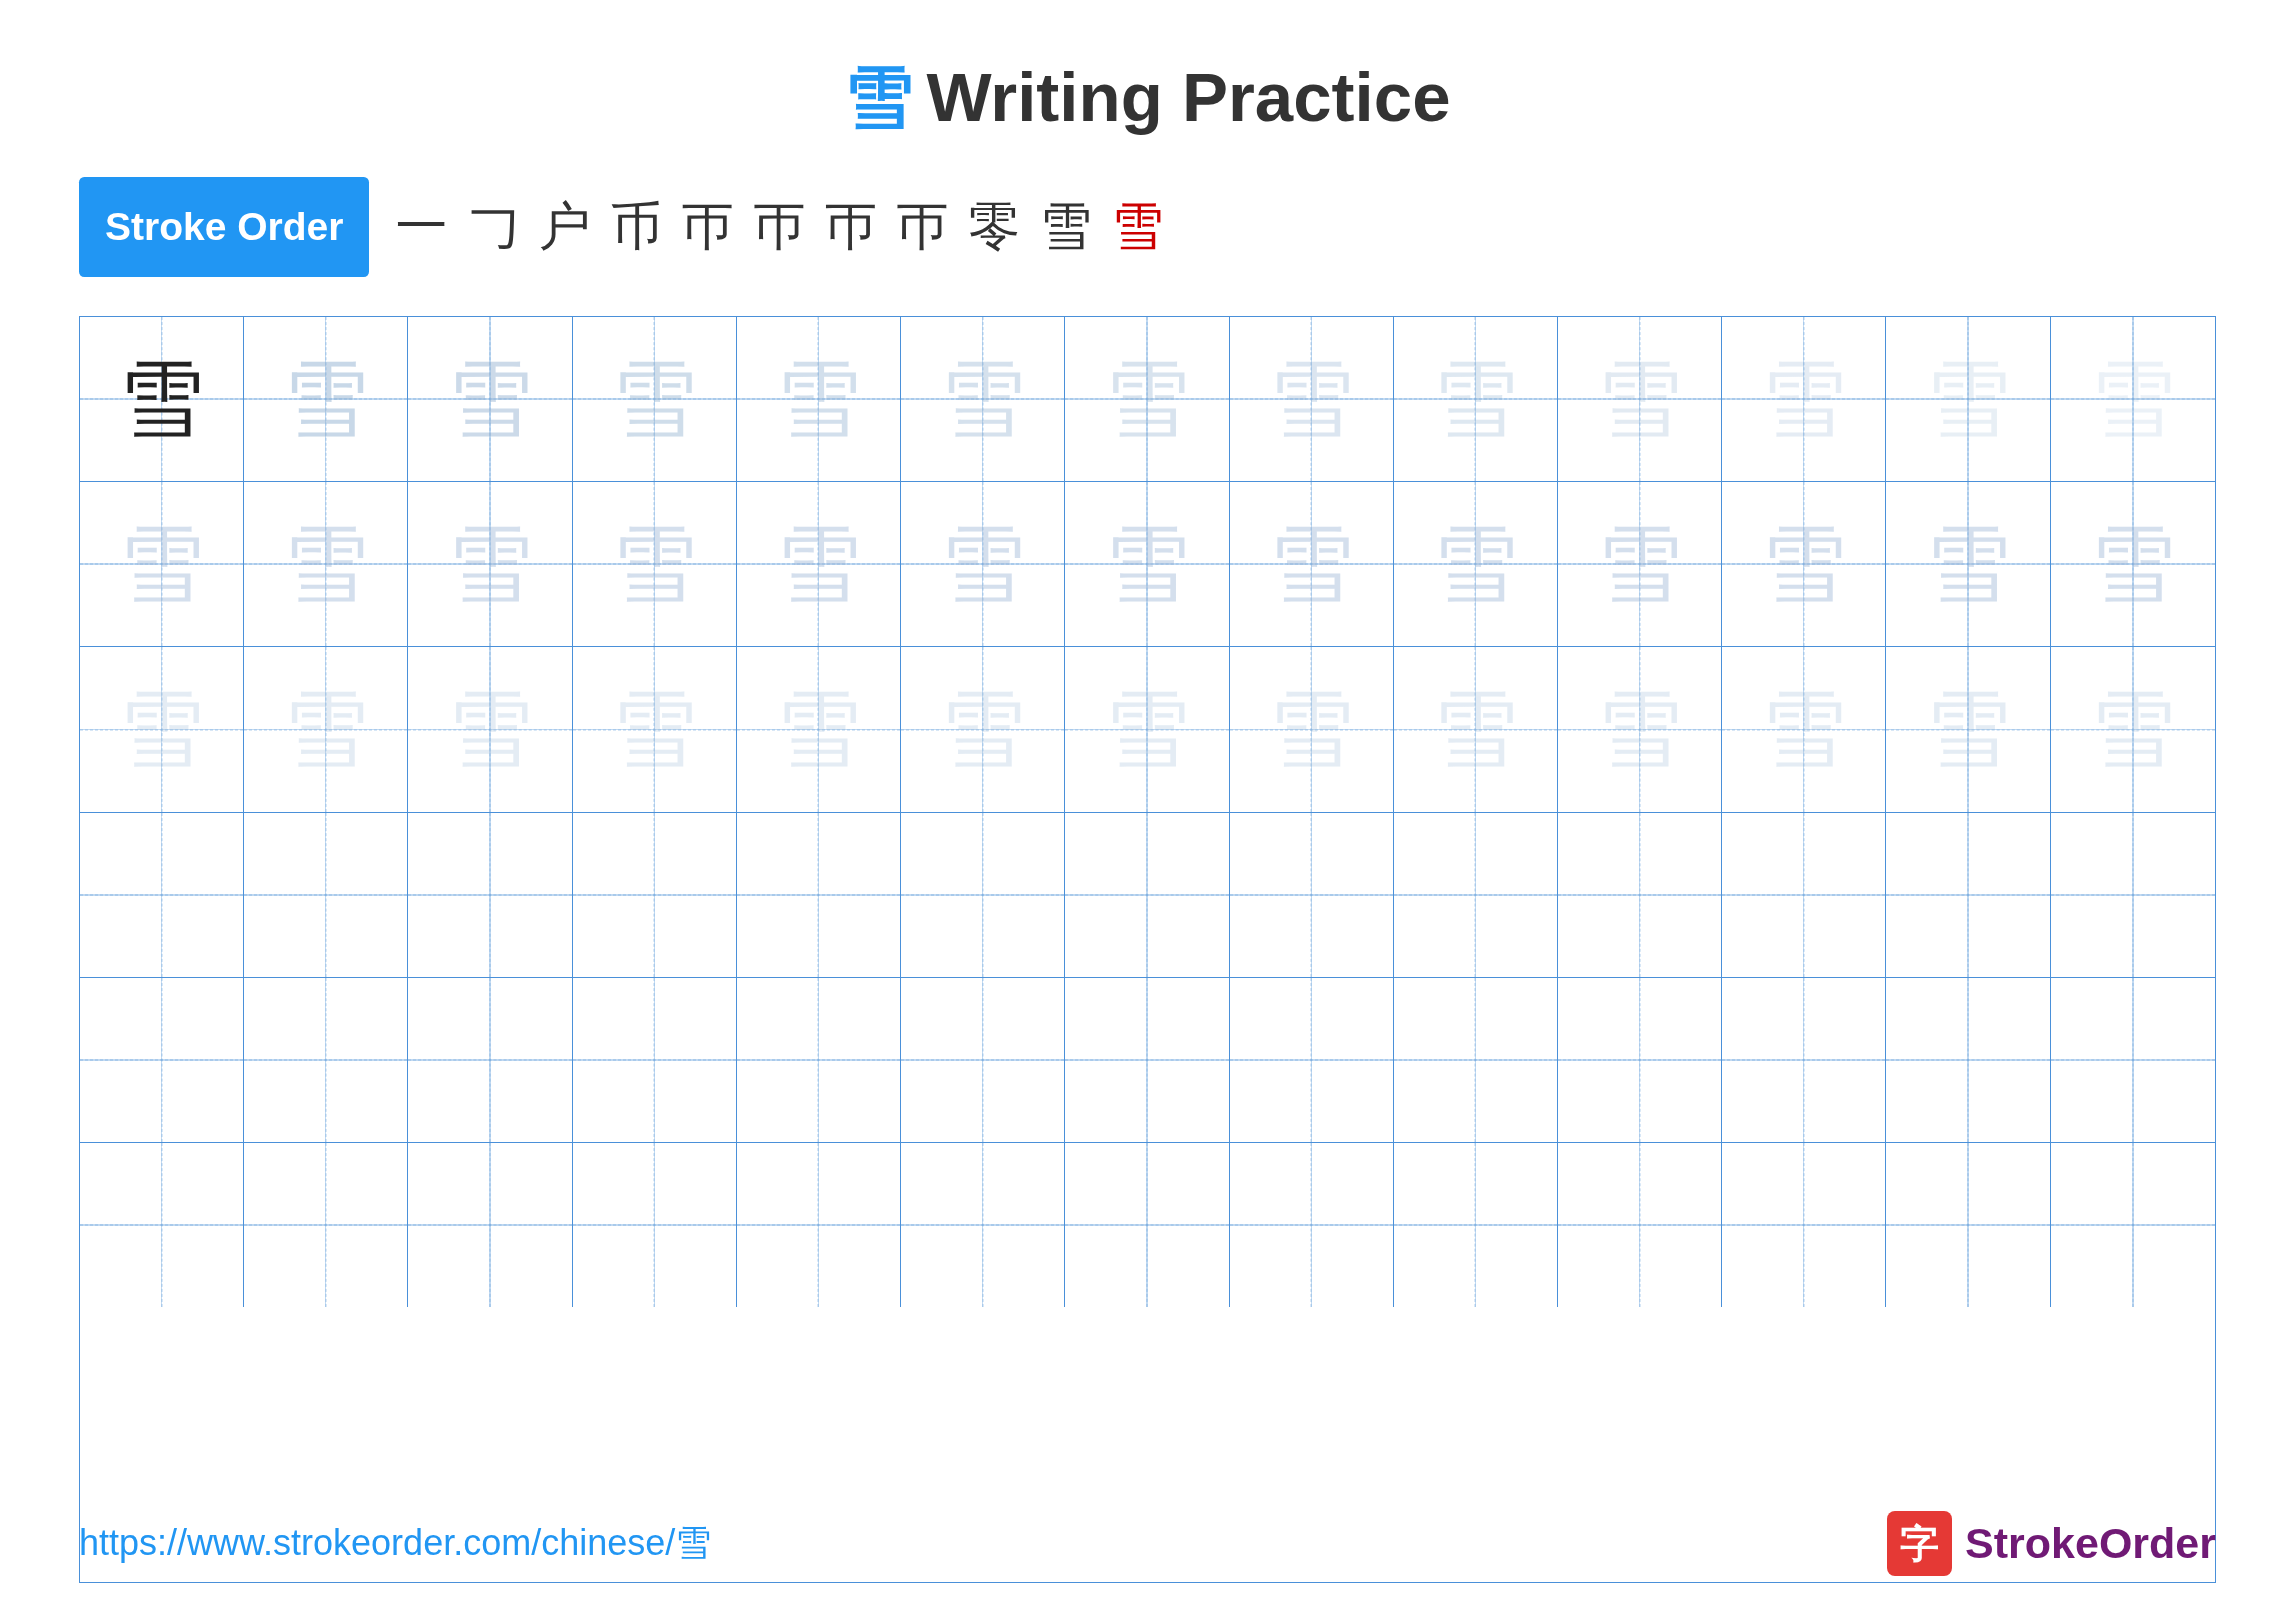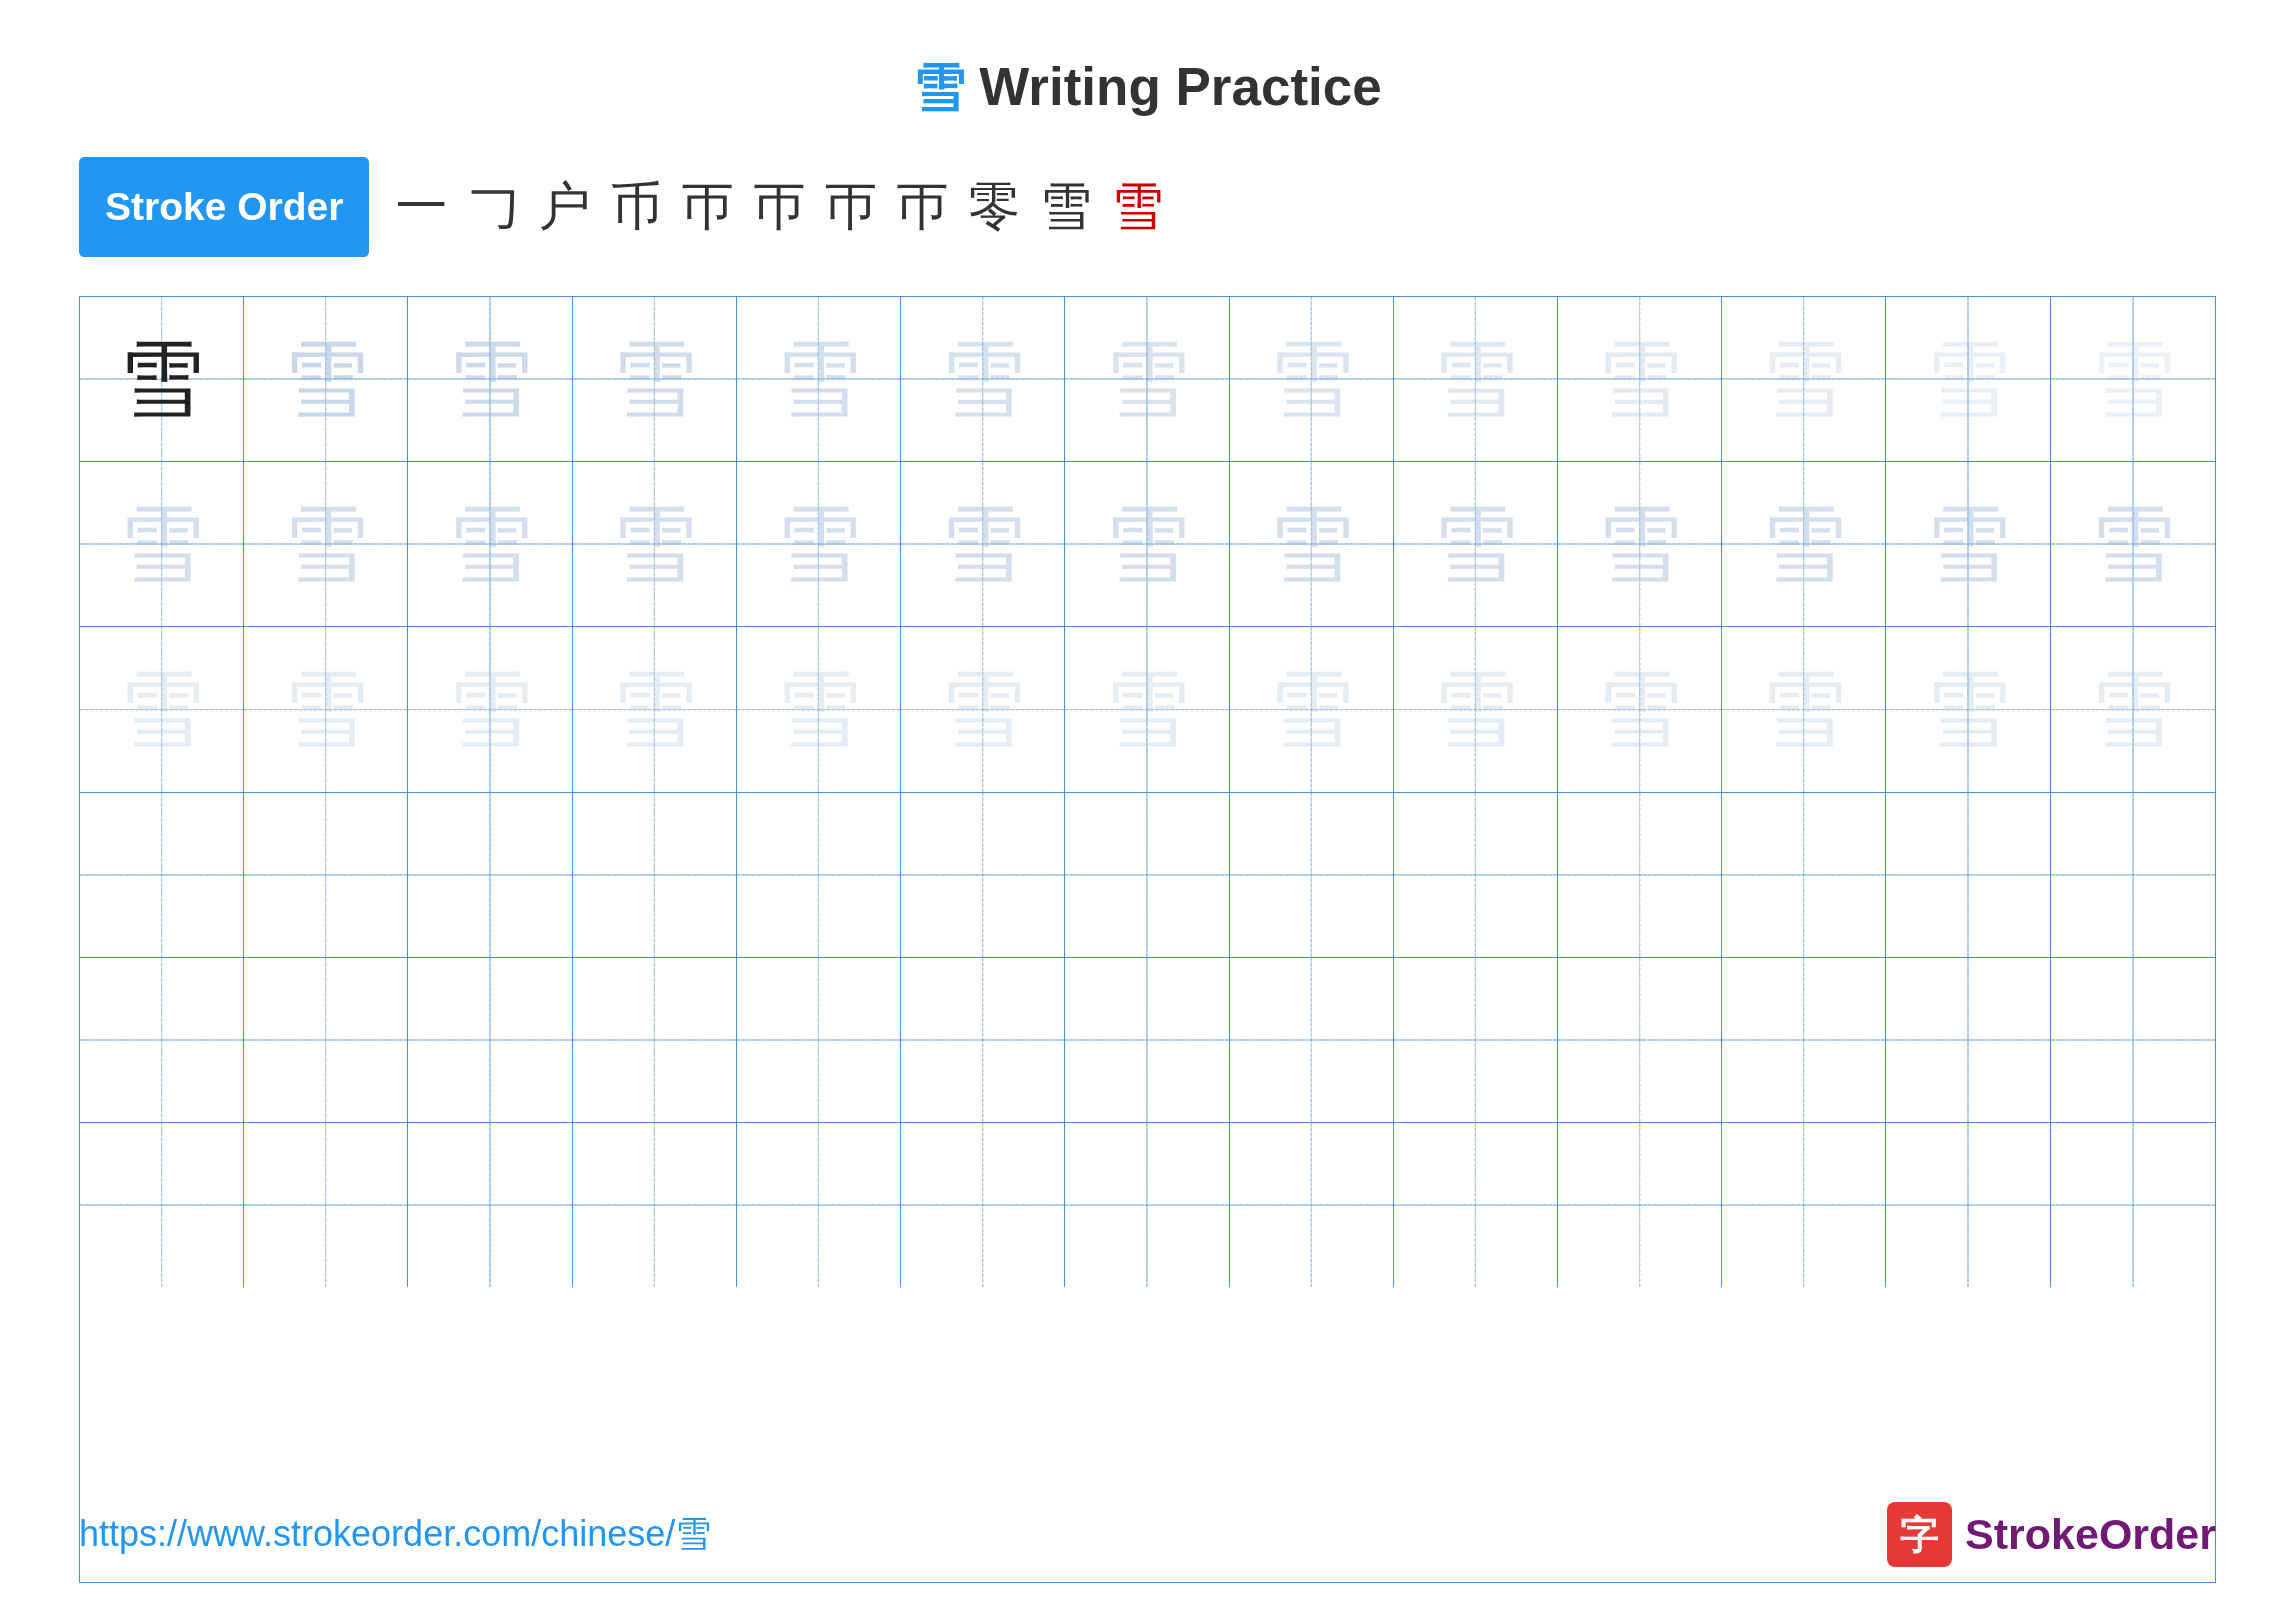--- a/index.html
+++ b/index.html
@@ -17,21 +17,21 @@
       width: 2295px;
       height: 1622px;
       background: #fff;
       display: flex;
       flex-direction: column;
       align-items: center;
       padding: 52px 79px 39px 79px;
     }
 
     .title {
-      font-size: 53px;
+      font-size: 69px;
       font-weight: bold;
       color: #333;
       margin-bottom: 33px;
       text-align: left;
     }
 
     .title-char {
       color: #2196F3;
       margin-right: 13px;
     }
@@ -165,21 +165,21 @@
       line-height: 1;
     }
 
     .char-solid {
       color: #222;
     }
 
     
     .footer {
       position: absolute;
-      bottom: 55px;
+      bottom: 46px;
       left: 79px;
       right: 79px;
       display: flex;
       align-items: center;
       justify-content: space-between;
     }
 
     .footer-url {
       font-size: 36px;
       color: #2196F3;

